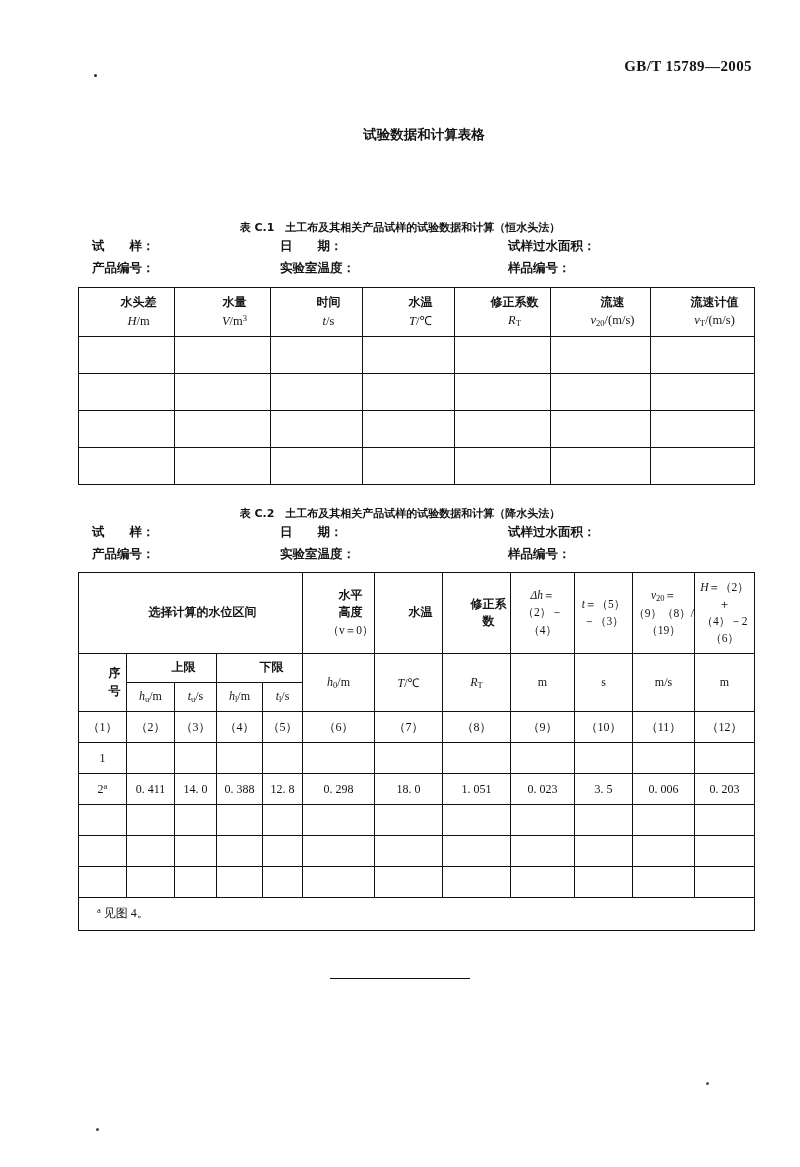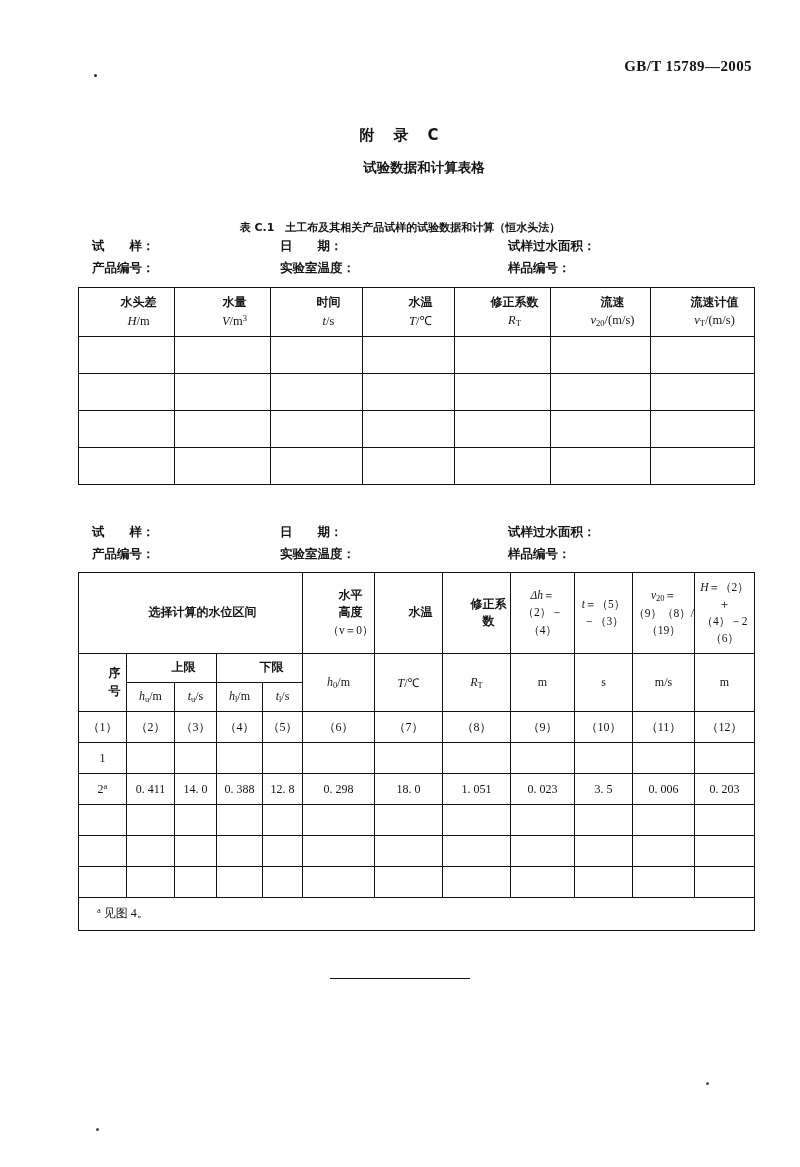--- a/index.html
+++ b/index.html
@@ -196,21 +196,20 @@
 <body>
 
 <div class="page">
 
   <div class="std-header">GB/T 15789—2005</div>
   <div class="speck"></div>
   <div class="speck2"></div>
   <div class="speck3"></div>
 
   <div class="annex-block">
-    <div class="annex-title">附　录　C</div>
     <div class="annex-sub2">试验数据和计算表格</div>
   </div>
 
   <div class="tbl-caption" style="position:absolute; left:0; right:0; top:220px;">表 C.1　土工布及其相关产品试样的试验数据和计算（恒水头法）</div>
 
   <div class="form-grid" style="left:92px; top:238px;">
     <div class="form-line">
       <span class="fc1">试　　样：</span>
       <span class="fc2">日　　期：</span>
       <span class="fc3">试样过水面积：</span>
@@ -295,20 +294,21 @@
         <td></td>
         <td></td>
         <td></td>
         <td></td>
         <td></td>
         <td></td>
       </tr>
     </tbody>
   </table>
 
+  <div class="tbl-caption" style="position:absolute; left:0; right:0; top:506px;">表 C.2　土工布及其相关产品试样的试验数据和计算（降水头法）</div>
 
   <div class="form-grid" style="left:92px; top:524px;">
     <div class="form-line">
       <span class="fc1">试　　样：</span>
       <span class="fc2">日　　期：</span>
       <span class="fc3">试样过水面积：</span>
     </div>
     <div class="form-line">
       <span class="fc1">产品编号：</span>
       <span class="fc2">实验室温度：</span>

